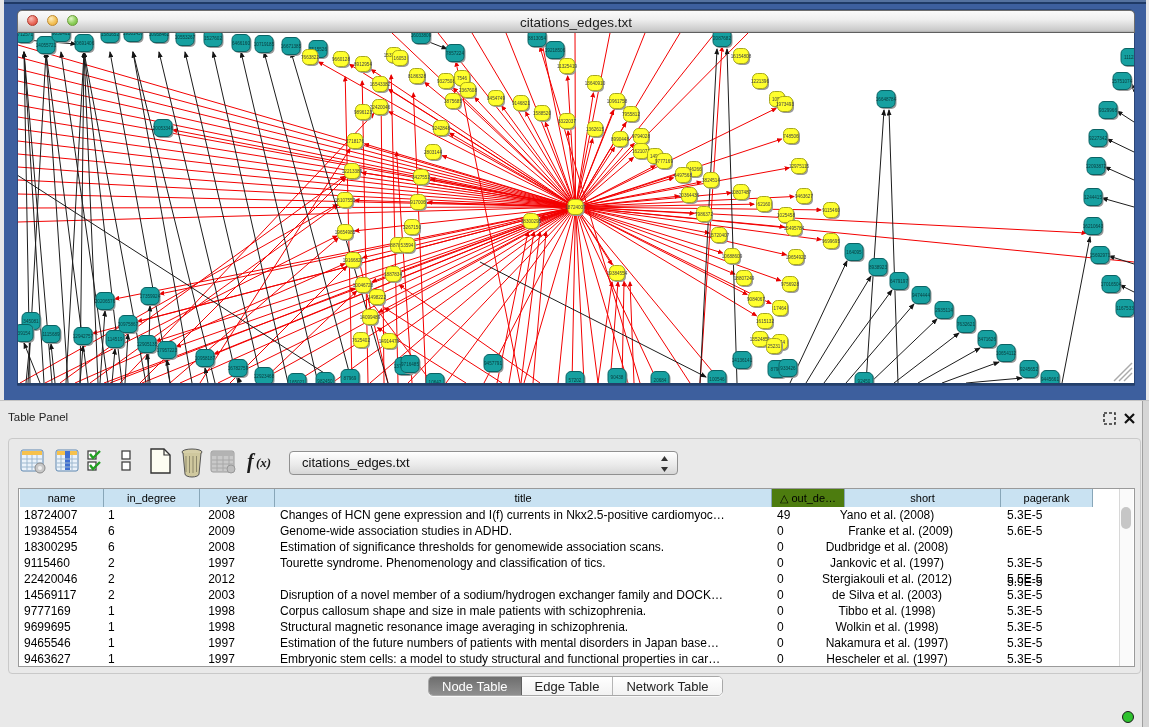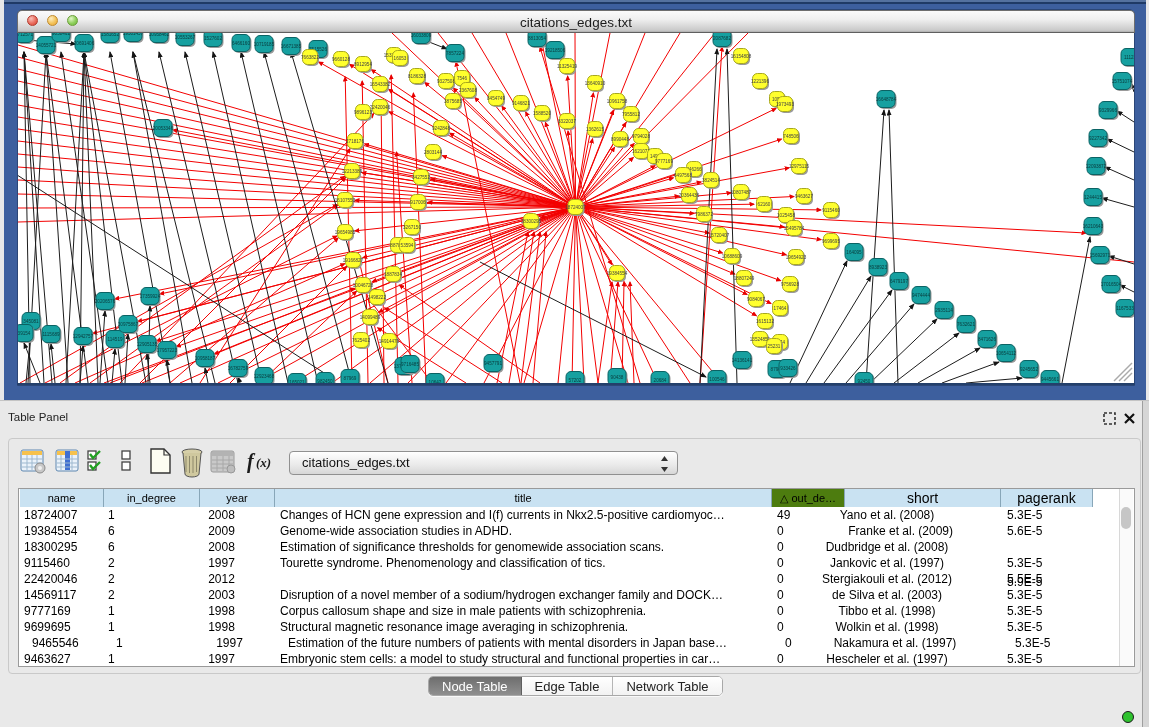--- a/index.html
+++ b/index.html
@@ -744,22 +744,22 @@
         <path d="M4.5,0 L8,5 H1 z" fill="#333"></path>
         <path d="M4.5,16 L8,11 H1 z" fill="#333"></path>
       </svg>
   </div>
   <div class="tbl">
     <div style="position:absolute;left:1px;top:0;width:84px;height:18px;line-height:18px;background:#c9e2f2;border-right:1px solid #88a6b8;text-align:center;font-size:11px;color:#000;">name</div>
       <div style="position:absolute;left:85px;top:0;width:96px;height:18px;line-height:18px;background:#c9e2f2;border-right:1px solid #88a6b8;text-align:center;font-size:11px;color:#000;">in_degree</div>
       <div style="position:absolute;left:181px;top:0;width:75px;height:18px;line-height:18px;background:#c9e2f2;border-right:1px solid #88a6b8;text-align:center;font-size:11px;color:#000;">year</div>
       <div style="position:absolute;left:256px;top:0;width:497px;height:18px;line-height:18px;background:#c9e2f2;border-right:1px solid #88a6b8;text-align:center;font-size:11px;color:#000;">title</div>
       <div style="position:absolute;left:753px;top:0;width:73px;height:18px;line-height:18px;background:#4d7c0f;border-right:1px solid #88a6b8;text-align:center;font-size:11px;color:#000;">△ out_de…</div>
-      <div style="position:absolute;left:826px;top:0;width:156px;height:18px;line-height:18px;background:#c9e2f2;border-right:1px solid #88a6b8;text-align:center;font-size:14px;color:#000;">short</div>
-      <div style="position:absolute;left:982px;top:0;width:92px;height:18px;line-height:18px;background:#c9e2f2;border-right:1px solid #88a6b8;text-align:center;font-size:14px;color:#000;">pagerank</div>
+      <div style="position:absolute;left:826px;top:0;width:156px;height:18px;line-height:18px;background:#c9e2f2;border-right:1px solid #88a6b8;text-align:center;font-size:11px;color:#000;">short</div>
+      <div style="position:absolute;left:982px;top:0;width:92px;height:18px;line-height:18px;background:#c9e2f2;border-right:1px solid #88a6b8;text-align:center;font-size:11px;color:#000;">pagerank</div>
     <div style="position:absolute;left:0;top:18px;width:1100px;height:16px;line-height:16px;">
         <div style="position:absolute;left:5px;width:80px;">18724007</div>
         <div style="position:absolute;left:89px;width:80px;">1</div>
         <div style="position:absolute;left:165px;width:75px;text-align:center;">2008</div>
         <div style="position:absolute;left:261px;width:492px;white-space:nowrap;overflow:hidden;">Changes of HCN gene expression and I(f) currents in Nkx2.5-positive cardiomyoc…</div>
         <div style="position:absolute;left:758px;width:60px;">49</div>
         <div style="position:absolute;left:790px;width:156px;text-align:center;white-space:nowrap;">Yano et al. (2008)</div>
         <div style="position:absolute;left:988px;width:80px;">5.3E-5</div>
       </div>
       <div style="position:absolute;left:0;top:34px;width:1100px;height:16px;line-height:16px;">
@@ -817,21 +817,21 @@
       </div>
       <div style="position:absolute;left:0;top:130px;width:1100px;height:16px;line-height:16px;">
         <div style="position:absolute;left:5px;width:80px;">9699695</div>
         <div style="position:absolute;left:89px;width:80px;">1</div>
         <div style="position:absolute;left:165px;width:75px;text-align:center;">1998</div>
         <div style="position:absolute;left:261px;width:492px;white-space:nowrap;overflow:hidden;">Structural magnetic resonance image averaging in schizophrenia.</div>
         <div style="position:absolute;left:758px;width:60px;">0</div>
         <div style="position:absolute;left:790px;width:156px;text-align:center;white-space:nowrap;">Wolkin et al. (1998)</div>
         <div style="position:absolute;left:988px;width:80px;">5.3E-5</div>
       </div>
-      <div style="position:absolute;left:8px;top:146px;width:1100px;height:16px;line-height:16px;">
+      <div style="position:absolute;left:0;top:146px;width:1100px;height:16px;line-height:16px;">
         <div style="position:absolute;left:5px;width:80px;">9465546</div>
         <div style="position:absolute;left:89px;width:80px;">1</div>
         <div style="position:absolute;left:165px;width:75px;text-align:center;">1997</div>
         <div style="position:absolute;left:261px;width:492px;white-space:nowrap;overflow:hidden;">Estimation of the future numbers of patients with mental disorders in Japan base…</div>
         <div style="position:absolute;left:758px;width:60px;">0</div>
         <div style="position:absolute;left:790px;width:156px;text-align:center;white-space:nowrap;">Nakamura et al. (1997)</div>
         <div style="position:absolute;left:988px;width:80px;">5.3E-5</div>
       </div>
       <div style="position:absolute;left:0;top:162px;width:1100px;height:16px;line-height:16px;">
         <div style="position:absolute;left:5px;width:80px;">9463627</div>

